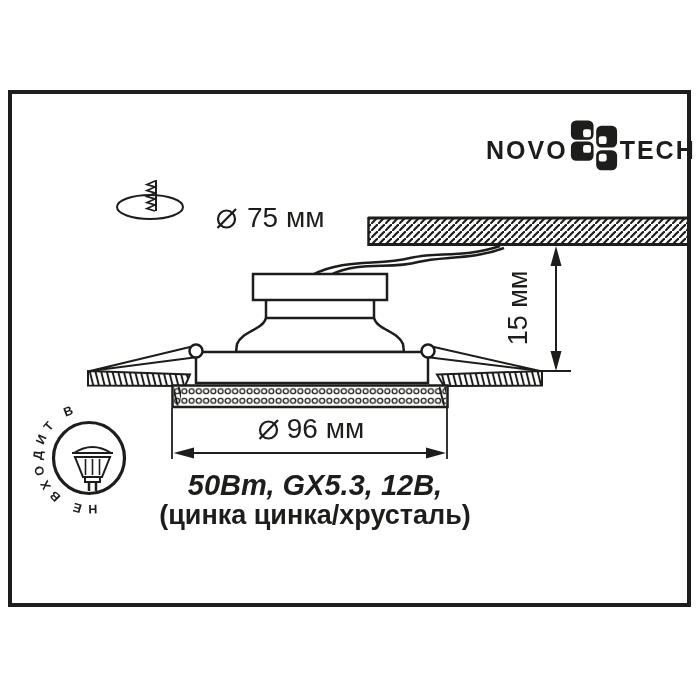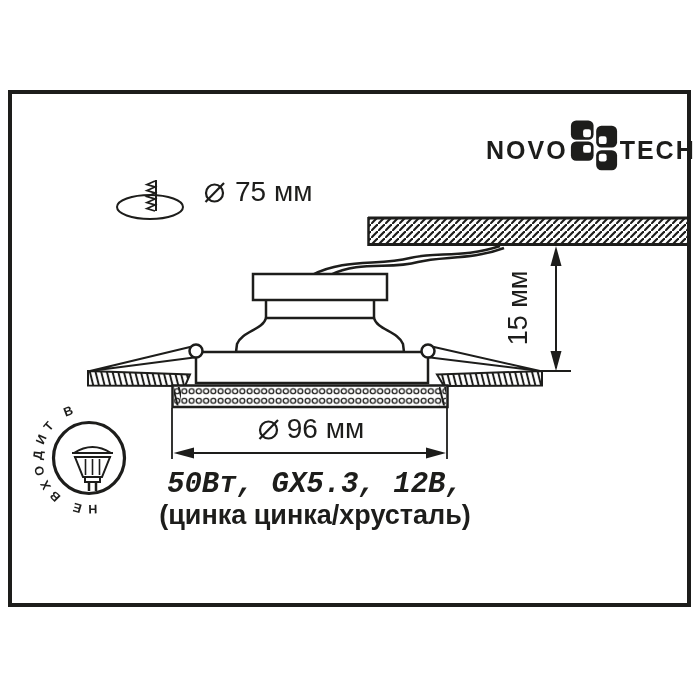--- a/index.html
+++ b/index.html
@@ -11,29 +11,29 @@
          border:4px solid var(--ink);box-sizing:content-box;}
   
   .s  {stroke:var(--ink);fill:none;stroke-width:2.5;}
   .s2 {stroke:var(--ink);fill:none;stroke-width:2;}
   .sf {stroke:var(--ink);fill:var(--paper);stroke-width:2.5;}
   .sf2{stroke:var(--ink);fill:var(--paper);stroke-width:2;}
   .ink{fill:var(--ink);stroke:none;}
   
   .logo{position:absolute;left:486px;top:111px;display:flex;align-items:flex-start;gap:2px;}
   .logo .word{font-size:25px;font-weight:bold;letter-spacing:2px;margin-top:27px;line-height:1;}
-  .cutout{position:absolute;left:110px;top:178px;display:flex;align-items:flex-start;gap:8px;}
+  .cutout{position:absolute;left:110px;top:178px;display:flex;align-items:flex-end;gap:20px;}
   .dimrow{display:flex;align-items:center;gap:7px;}
   .dimtext{font-size:28px;line-height:1;}
   .dim96{position:absolute;left:170px;top:415px;width:280px;display:flex;
          justify-content:center;align-items:center;gap:5px;}
   .dim15{position:absolute;left:458px;top:287px;width:120px;height:42px;line-height:42px;
          text-align:center;font-size:27px;transform:rotate(-90deg);}
   .spec1{position:absolute;left:135px;top:470px;width:360px;text-align:center;
-         font-size:29px;font-weight:bold;font-style:italic;line-height:1.05;font-family:Liberation Mono, monospace;}
+         font-size:29px;font-weight:bold;font-style:italic;line-height:1.05;}
   .spec2{position:absolute;left:125px;top:501px;width:380px;text-align:center;
          font-size:27px;font-weight:bold;line-height:1.05;}
   .stamp{position:absolute;left:28px;top:396px;}
   .stamp-text{font-family:"Liberation Sans",sans-serif;font-size:12.5px;font-weight:bold;
               letter-spacing:5.5px;fill:var(--ink);}
 </style>
 </head>
 <body>
 
 <div class="page">

